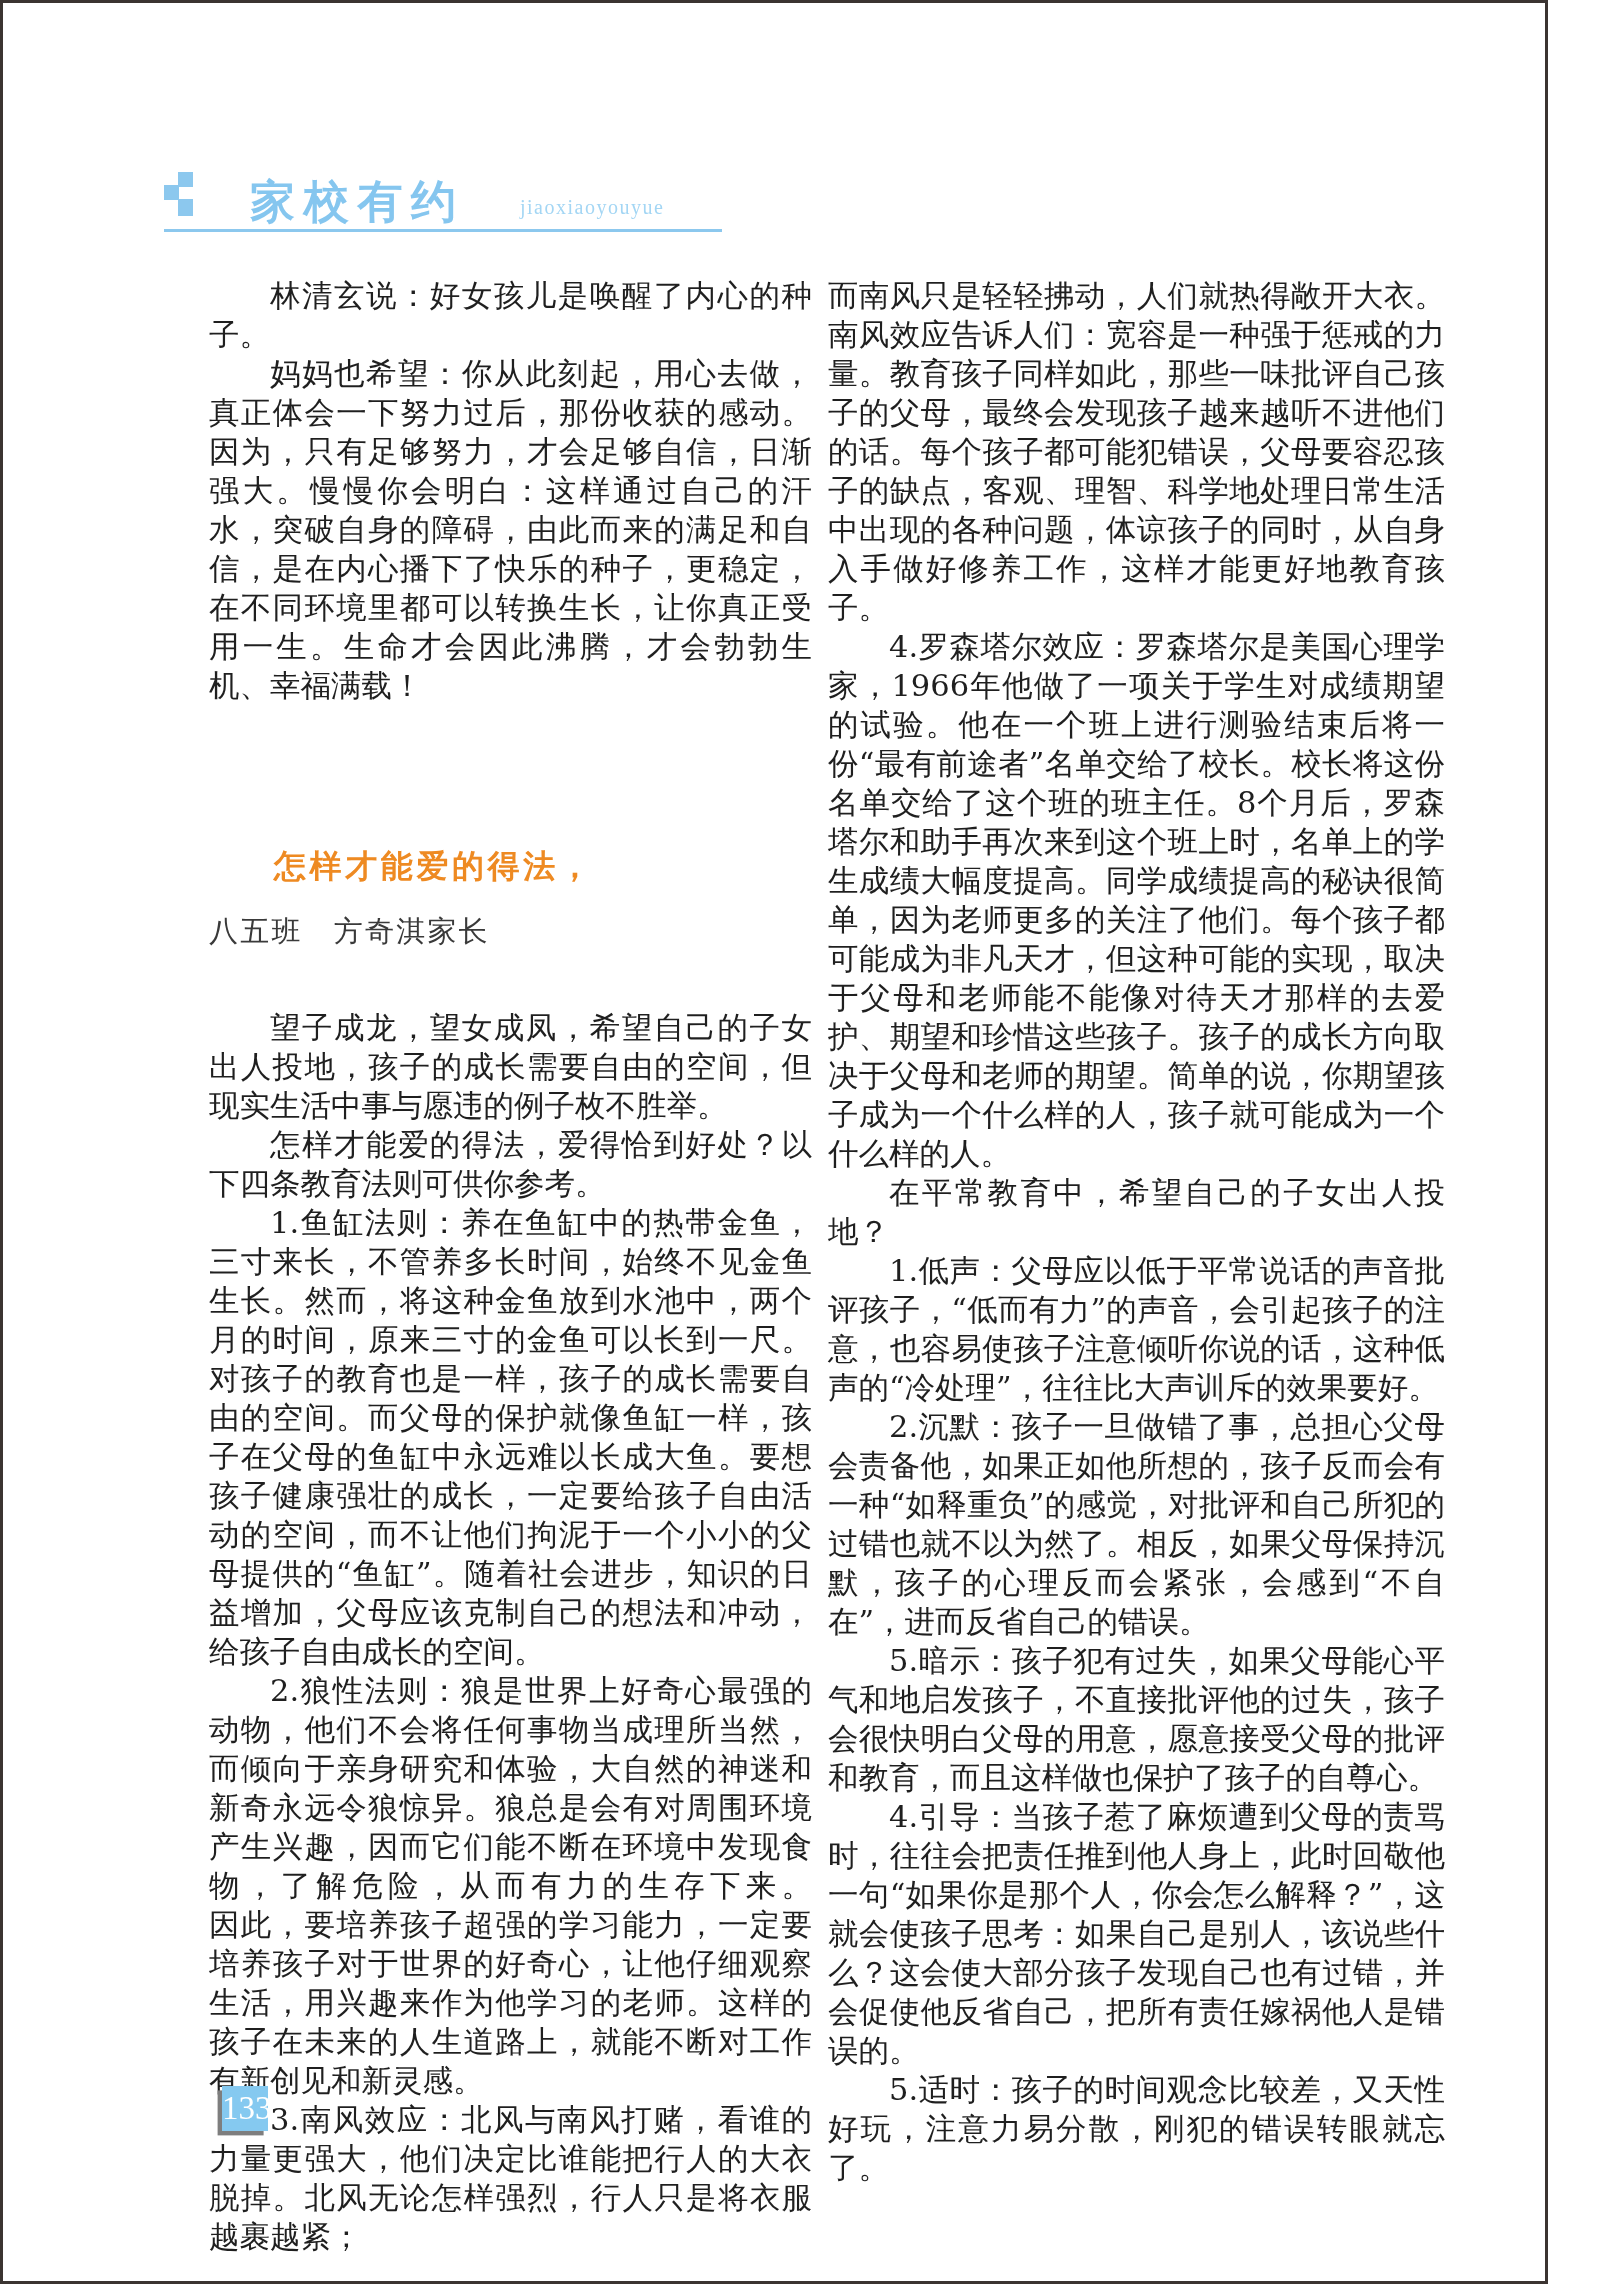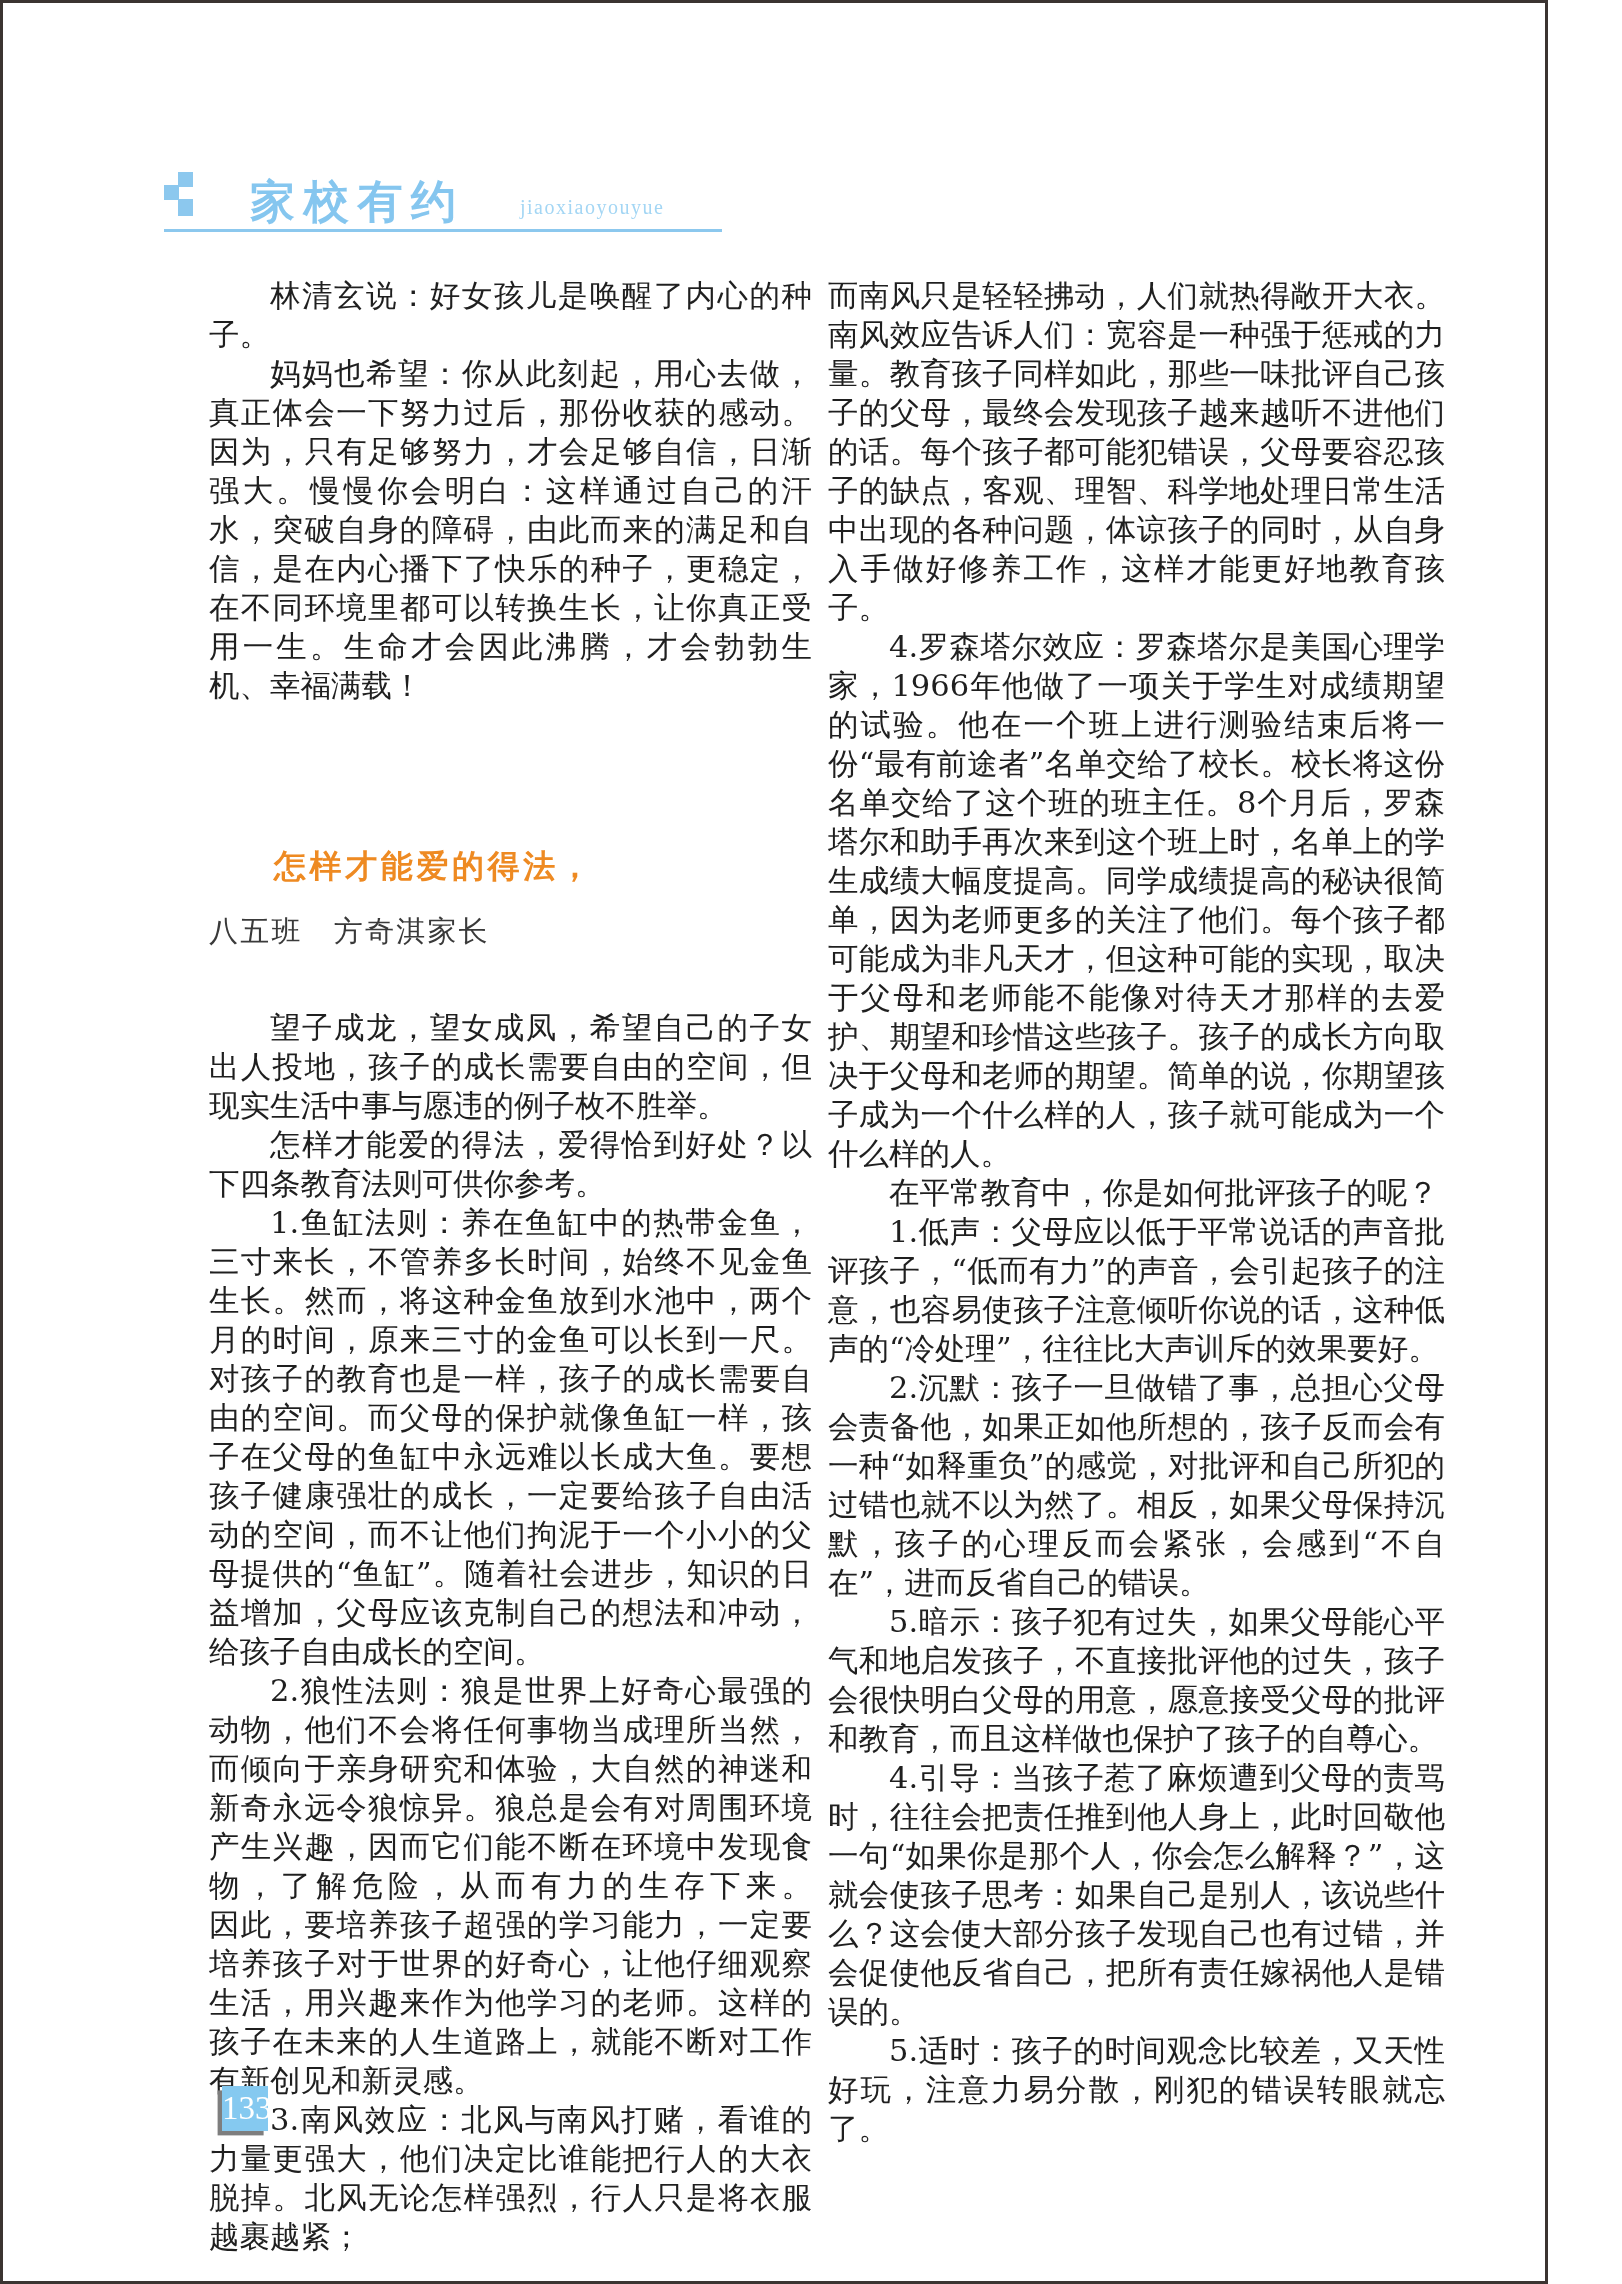--- a/index.html
+++ b/index.html
@@ -139,21 +139,21 @@
     <p>望子成龙，望女成凤，希望自己的子女出人投地，孩子的成长需要自由的空间，但现实生活中事与愿违的例子枚不胜举。</p>
     <p>怎样才能爱的得法，爱得恰到好处？以下四条教育法则可供你参考。</p>
     <p>1.鱼缸法则：养在鱼缸中的热带金鱼，三寸来长，不管养多长时间，始终不见金鱼生长。然而，将这种金鱼放到水池中，两个月的时间，原来三寸的金鱼可以长到一尺。对孩子的教育也是一样，孩子的成长需要自由的空间。而父母的保护就像鱼缸一样，孩子在父母的鱼缸中永远难以长成大鱼。要想孩子健康强壮的成长，一定要给孩子自由活动的空间，而不让他们拘泥于一个小小的父母提供的“鱼缸”。随着社会进步，知识的日益增加，父母应该克制自己的想法和冲动，给孩子自由成长的空间。</p>
     <p>2.狼性法则：狼是世界上好奇心最强的动物，他们不会将任何事物当成理所当然，而倾向于亲身研究和体验，大自然的神迷和新奇永远令狼惊异。狼总是会有对周围环境产生兴趣，因而它们能不断在环境中发现食物，了解危险，从而有力的生存下来。　　因此，要培养孩子超强的学习能力，一定要培养孩子对于世界的好奇心，让他仔细观察生活，用兴趣来作为他学习的老师。这样的孩子在未来的人生道路上，就能不断对工作有新创见和新灵感。</p>
     <p>3.南风效应：北风与南风打赌，看谁的力量更强大，他们决定比谁能把行人的大衣脱掉。北风无论怎样强烈，行人只是将衣服越裹越紧；</p>
   </div>
 
   <div class="col col-right">
     <p class="no-indent">而南风只是轻轻拂动，人们就热得敞开大衣。南风效应告诉人们：宽容是一种强于惩戒的力量。教育孩子同样如此，那些一味批评自己孩子的父母，最终会发现孩子越来越听不进他们的话。每个孩子都可能犯错误，父母要容忍孩子的缺点，客观、理智、科学地处理日常生活中出现的各种问题，体谅孩子的同时，从自身入手做好修养工作，这样才能更好地教育孩子。</p>
     <p>4.罗森塔尔效应：罗森塔尔是美国心理学家，1966年他做了一项关于学生对成绩期望的试验。他在一个班上进行测验结束后将一份“最有前途者”名单交给了校长。校长将这份名单交给了这个班的班主任。8个月后，罗森塔尔和助手再次来到这个班上时，名单上的学生成绩大幅度提高。同学成绩提高的秘诀很简单，因为老师更多的关注了他们。每个孩子都可能成为非凡天才，但这种可能的实现，取决于父母和老师能不能像对待天才那样的去爱护、期望和珍惜这些孩子。孩子的成长方向取决于父母和老师的期望。简单的说，你期望孩子成为一个什么样的人，孩子就可能成为一个什么样的人。</p>
-    <p>在平常教育中，你是如何批评孩子的呢？</p>
+    <p>在平常教育中，希望自己的子女出人投地？</p>
     <p>1.低声：父母应以低于平常说话的声音批评孩子，“低而有力”的声音，会引起孩子的注意，也容易使孩子注意倾听你说的话，这种低声的“冷处理”，往往比大声训斥的效果要好。</p>
     <p>2.沉默：孩子一旦做错了事，总担心父母会责备他，如果正如他所想的，孩子反而会有一种“如释重负”的感觉，对批评和自己所犯的过错也就不以为然了。相反，如果父母保持沉默，孩子的心理反而会紧张，会感到“不自在”，进而反省自己的错误。</p>
     <p>5.暗示：孩子犯有过失，如果父母能心平气和地启发孩子，不直接批评他的过失，孩子会很快明白父母的用意，愿意接受父母的批评和教育，而且这样做也保护了孩子的自尊心。</p>
     <p>4.引导：当孩子惹了麻烦遭到父母的责骂时，往往会把责任推到他人身上，此时回敬他一句“如果你是那个人，你会怎么解释？”，这就会使孩子思考：如果自己是别人，该说些什么？这会使大部分孩子发现自己也有过错，并会促使他反省自己，把所有责任嫁祸他人是错误的。</p>
     <p>5.适时：孩子的时间观念比较差，又天性好玩，注意力易分散，刚犯的错误转眼就忘了。</p>
   </div>
 
   <div class="page-num">133</div>
 
 </div>

